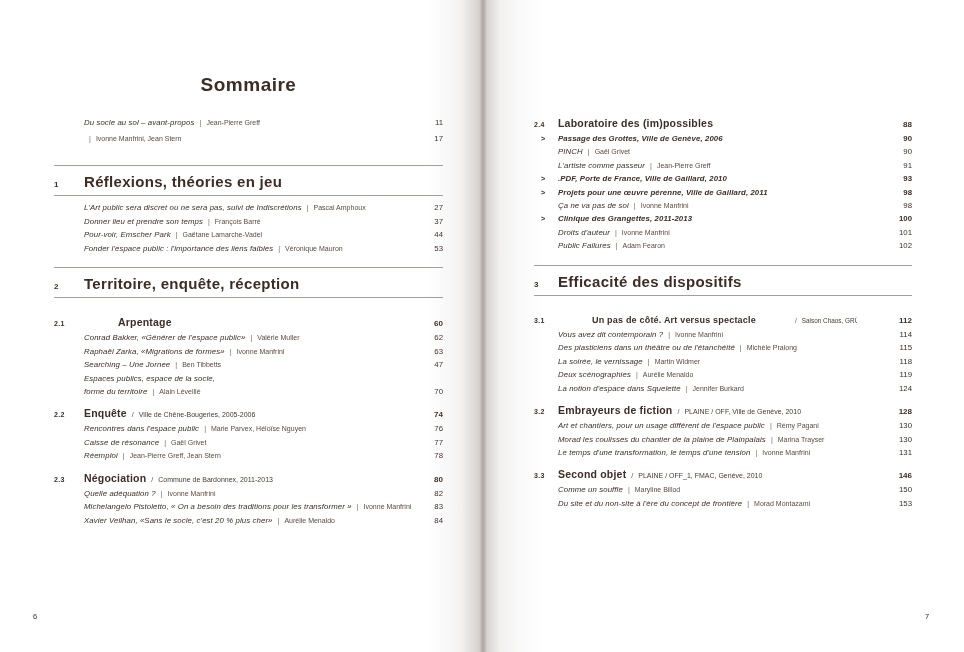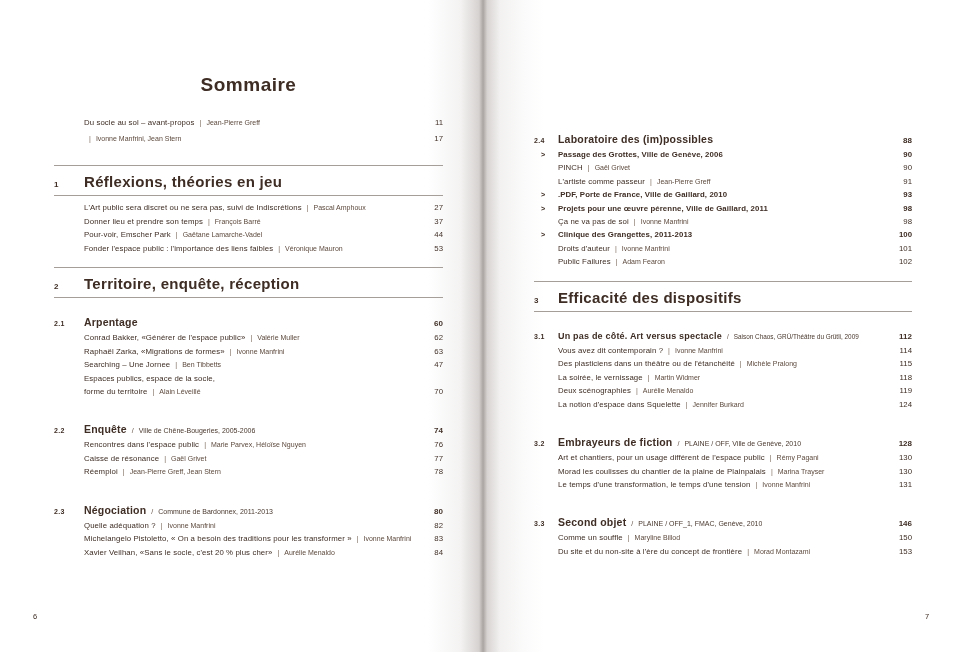--- a/index.html
+++ b/index.html
@@ -21,21 +21,21 @@
     text-align:center;
   }
   .rows-right{padding-top:108px;}
 
   .row{display:flex;align-items:baseline;white-space:nowrap;line-height:13.4px;}
   .ncol{flex:0 0 30px;}
   .page-right .ncol{flex:0 0 24px;}
 
   
   .entry{font-size:7.8px;}
-  .entry .t{letter-spacing:0.1px;}
+  .entry .t{letter-spacing:0.1px;font-style:italic;}
   .front{line-height:16px;}
   .auth{font-size:7px;color:#5d4a3e;}
   .auth::before{content:"|";padding:0 5px;color:#7a685c;font-size:7.2px;}
   .pg{margin-left:auto;padding-left:8px;font-size:7.8px;}
 
   
   .project .t,.project .pg{font-weight:bold;}
   .arrow{font-size:7.2px;font-weight:bold;padding-left:7px;box-sizing:border-box;}
 
   
@@ -43,22 +43,22 @@
     margin-top:12px;margin-bottom:5px;
     padding:6px 0 4px 0;
     border-top:1px solid #a59e98;border-bottom:1px solid #a59e98;
   }
   .front + .section-head{margin-top:18px;}
   .snum{flex:0 0 30px;font-size:8px;font-weight:bold;}
   .page-right .snum{flex:0 0 24px;}
   .stitle{font-size:15px;line-height:19px;font-weight:bold;letter-spacing:0.3px;}
 
   
-  .sub-head{margin-top:24px;line-height:15px;}
-  .section-head + .sub-head{margin-top:17px;}
+  .sub-head{margin-top:8px;line-height:15px;}
+  .section-head + .sub-head{margin-top:17px;gap:34px;}
   .sub-head .ncol{font-size:7px;font-weight:bold;letter-spacing:0.3px;}
   .stitle-sub{font-size:10.5px;font-weight:bold;letter-spacing:0.2px;}
   .meta{font-size:7px;color:#4a392f;flex-shrink:1;min-width:0;overflow:hidden;}
   .meta::before{content:"/";padding:0 5px;color:#5d4a3e;}
   .sub-head .pg{font-weight:bold;font-size:8px;}
   .tight .stitle-sub{font-size:9px;}
   .tight .meta{font-size:6.4px;}
 
   
   .gutter{

